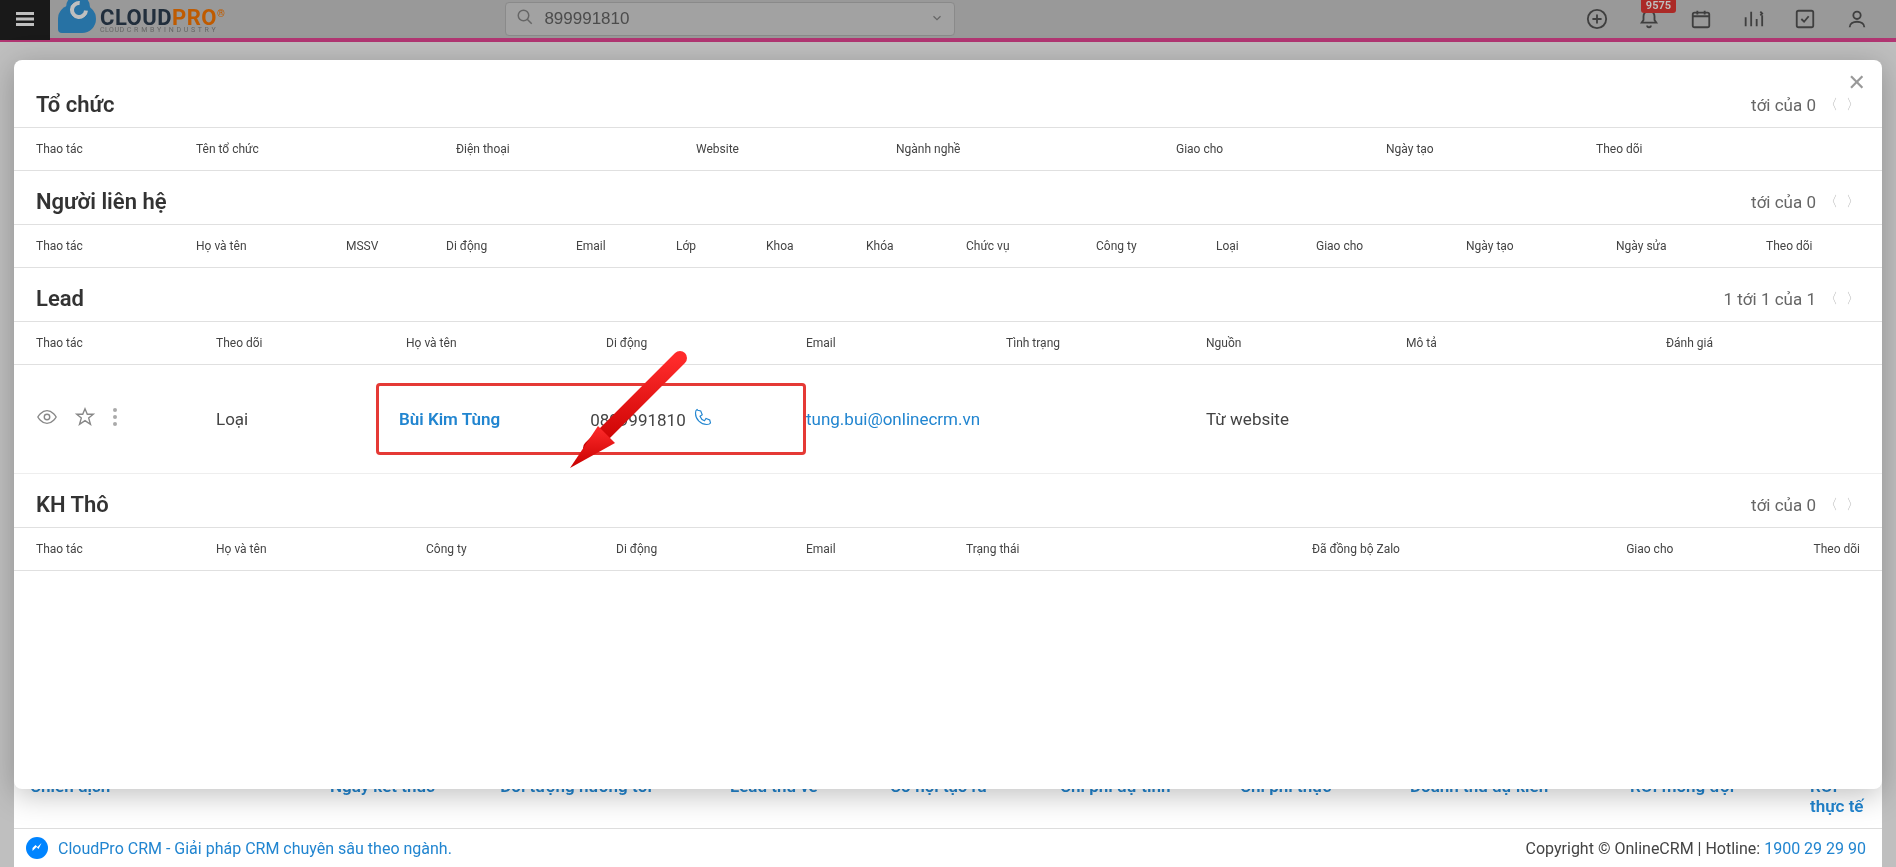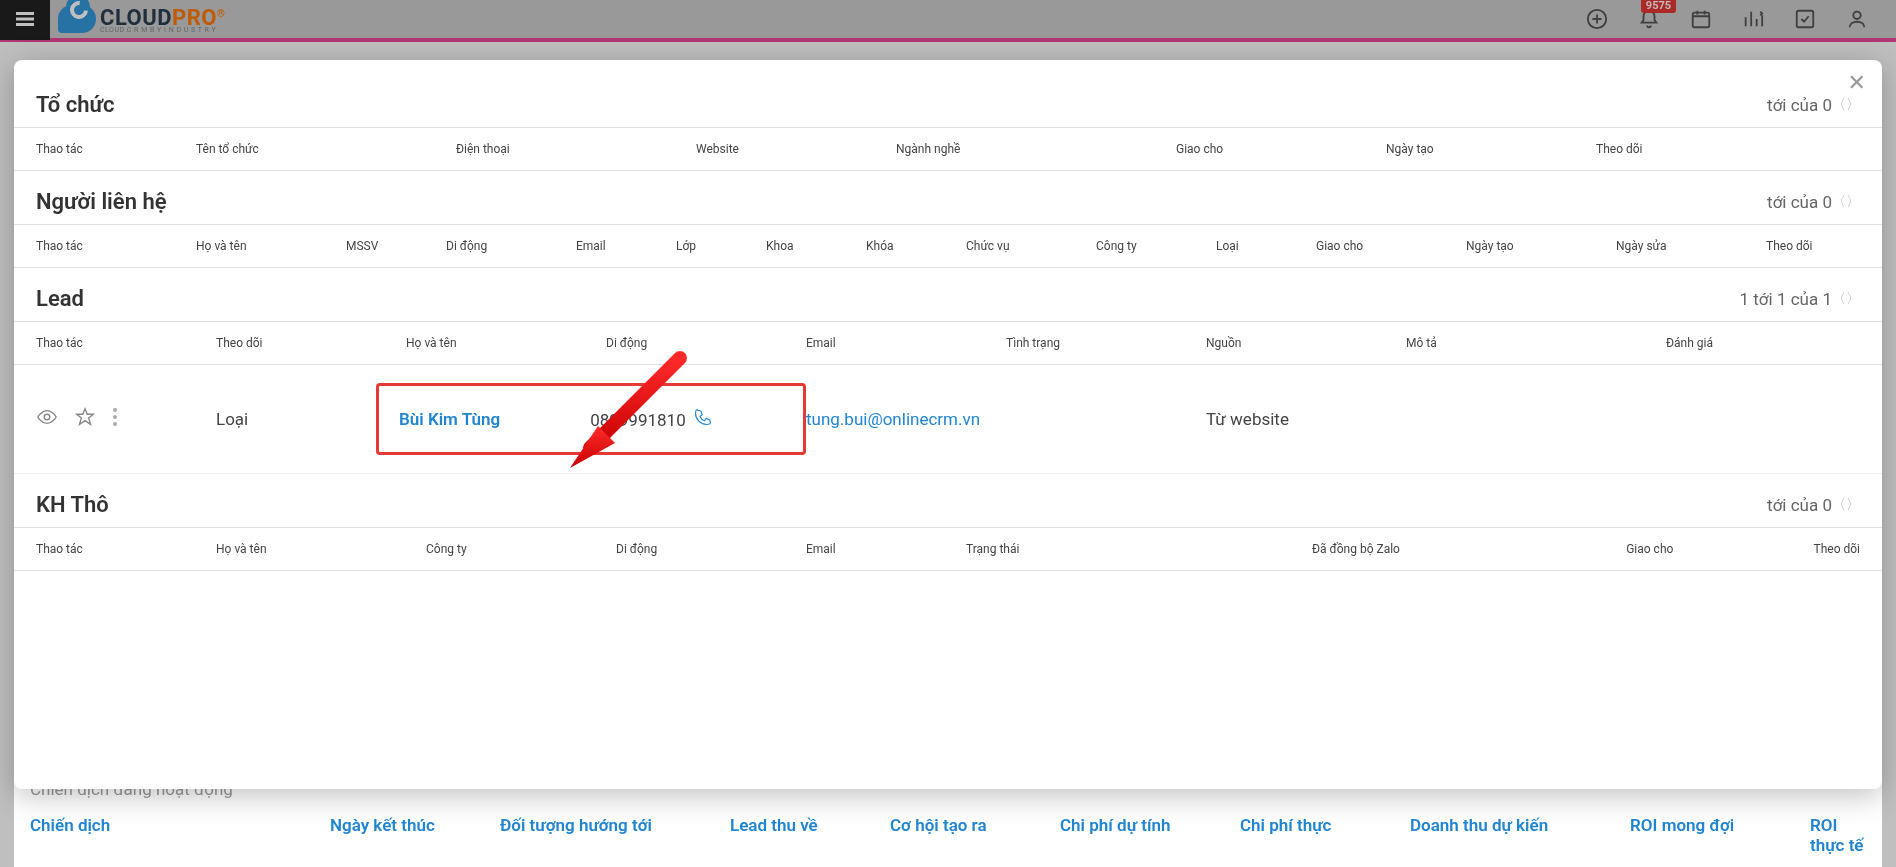--- a/index.html
+++ b/index.html
@@ -25,21 +25,21 @@
 
   
   .dim { position:absolute; top:0; left:0; right:0; bottom:0; background:rgba(0,0,0,0.25); z-index:2; }
 
   
   .modal { position:absolute; top:60px; left:14px; right:14px; bottom:78px; background:#fff; border-radius:8px; box-shadow:0 6px 30px rgba(0,0,0,0.25); z-index:5; padding:0 0 10px 0; overflow:hidden;}
   .modal-close { position:absolute; top:10px; right:16px; font-size:22px; color:#999; cursor:pointer;}
   .section-head { display:flex; align-items:center; justify-content:space-between; padding:18px 22px 10px 22px;}
   .section-head.first { padding-top:32px;}
   .section-title { font-size:22px; font-weight:600; color:#333;}
-  .pager { display:flex; align-items:center; color:#666; font-size:17px;}
+  .pager { display:flex; align-items:center; gap:8px; color:#666; font-size:17px;}
   .pager .chev { color:#bbb; font-size:14px;}
   .table-head { display:flex; border-top:1px solid #e0e0e0; border-bottom:1px solid #e0e0e0; padding:14px 22px; font-size:12px; color:#444;}
   .table-row { display:flex; padding:18px 22px; align-items:center; font-size:17px; color:#444; border-bottom:1px solid #eee;}
   .link { color:#2185d0;}
   .actions-cell { display:flex; gap:16px; align-items:center; color:#888;}
   .highlight-box { border:3px solid #e53935; border-radius:4px; padding:22px 32px 22px 20px; display:flex; align-items:center; gap:90px;}
 
   
   .arrow-svg { position:absolute; z-index:6; left:560px; top:348px; pointer-events:none;}
 
@@ -106,20 +106,34 @@
       </svg>
   </div>
   <div class="logo">
     <div class="logo-cloud">
         <div class="logo-c"></div>
       </div>
     <div>
       <span class="logo-text"><span>CLOUD</span><span class="pro">PRO</span><sup style="color:#ff7a00;font-size:10px;">®</sup></span>
       <span class="logo-sub">CLOUD   C R M   B Y   I N D U S T R Y</span>
     </div>
+  </div>
+  <div class="search-wrap">
+    <span class="sicon">
+      <svg width="18" height="18" viewBox="0 0 24 24">
+          <circle cx="10" cy="10" r="7" fill="none" stroke="#888" stroke-width="2"></circle>
+          <line x1="15" y1="15" x2="21" y2="21" stroke="#888" stroke-width="2"></line>
+        </svg>
+    </span>
+    <input value="899991810" style="">
+    <span class="caret">
+      <svg width="14" height="14" viewBox="0 0 24 24">
+          <path d="M6 9l6 6 6-6" fill="none" stroke="#888" stroke-width="2"></path>
+        </svg>
+    </span>
   </div>
   <div class="topbar-right">
     <span class="ticon">
         <svg width="22" height="22" viewBox="0 0 24 24">
           <circle cx="12" cy="12" r="10" fill="none" stroke="#555" stroke-width="2"></circle>
           <path d="M12 7v10M7 12h10" stroke="#555" stroke-width="2"></path>
         </svg>
       </span>
     <span class="ticon">
       <svg width="22" height="22" viewBox="0 0 24 24">
@@ -163,20 +177,33 @@
     <div class="lbl">Chiến dịch</div>
     <div class="lbl">Ngày kết thúc</div>
     <div class="lbl">Đối tượng hướng tới</div>
     <div class="lbl">Lead thu về</div>
     <div class="lbl">Cơ hội tạo ra</div>
     <div class="lbl">Chi phí dự tính</div>
     <div class="lbl">Chi phí thực</div>
     <div class="lbl">Doanh thu dự kiến</div>
     <div class="lbl">ROI mong đợi</div>
     <div class="lbl">ROI thực tế</div>
+  </div>
+  <div class="footer">
+    <div class="footer-left">
+      <span class="msgr">
+        <svg width="12" height="12" viewBox="0 0 24 24">
+            <path d="M3 12l6-6 4 4 8-8-6 12-4-4-8 8z" fill="#fff"></path>
+          </svg>
+      </span>
+      <span>CloudPro CRM - Giải pháp CRM chuyên sâu theo ngành.</span>
+    </div>
+    <div class="footer-right">
+      <span>Copyright © OnlineCRM</span> | <span>Hotline: </span><span class="hot">1900 29 29 90</span>
+    </div>
   </div>
 </div>
 
 <div class="modal">
   <span class="modal-close">✕</span>
 
   <div class="section-head first">
     <div class="section-title">Tổ chức</div>
     <div class="pager">
       <span>tới của 0</span>

